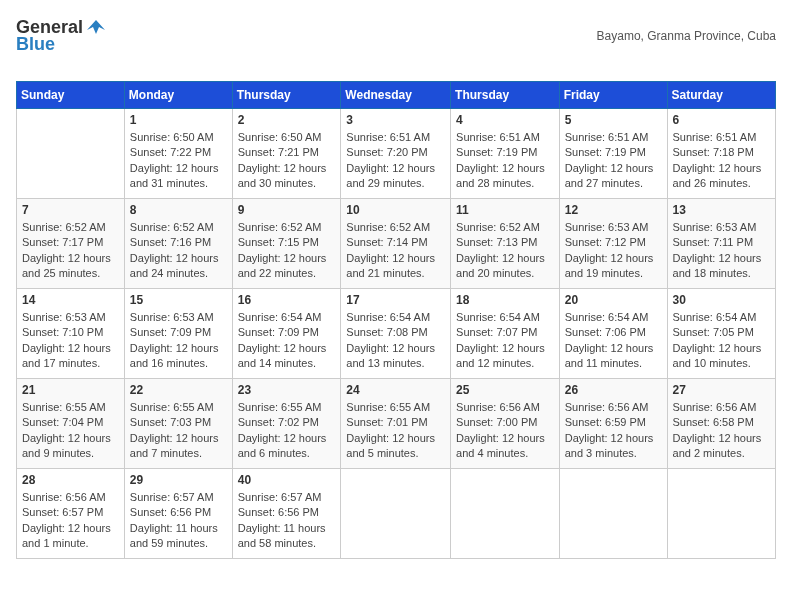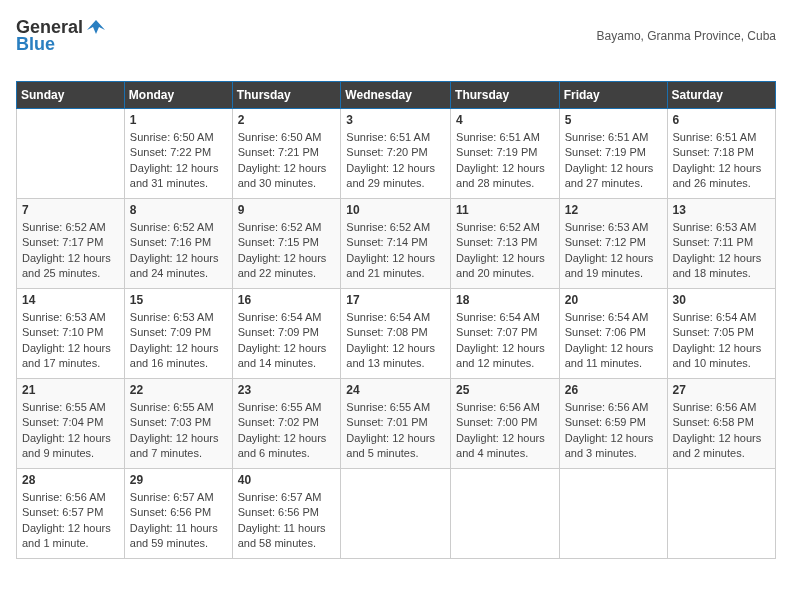--- a/index.html
+++ b/index.html
@@ -36,21 +36,21 @@
     .subtitle {
       font-size: 12px;
       color: #555;
     }
     .calendar-table {
       width: 100%;
       border-collapse: collapse;
       font-size: 11px;
     }
     .calendar-table thead tr th {
-      background-color: #404040;
+      background-color: #1d4ed8;
       color: #fff;
       padding: 6px 4px;
       text-align: left;
       font-size: 12px;
       font-weight: bold;
       border: 1px solid #1a6faf;
     }
     .calendar-table tbody tr td {
       border: 1px solid #ccc;
       vertical-align: top;

